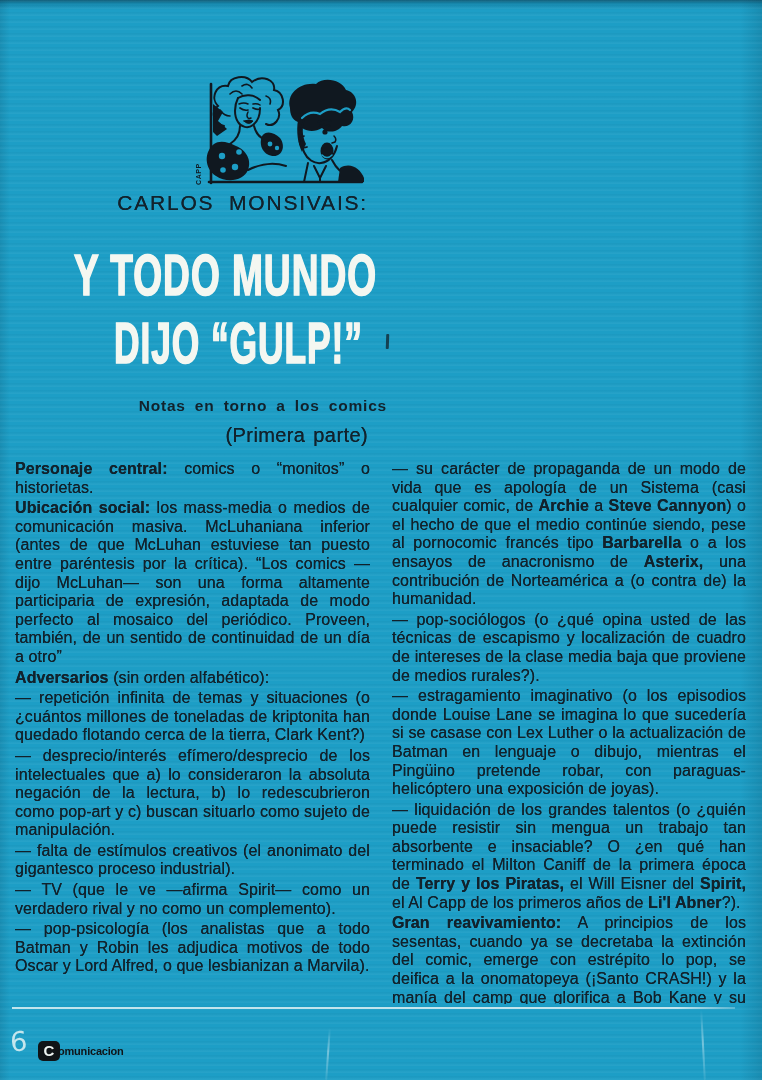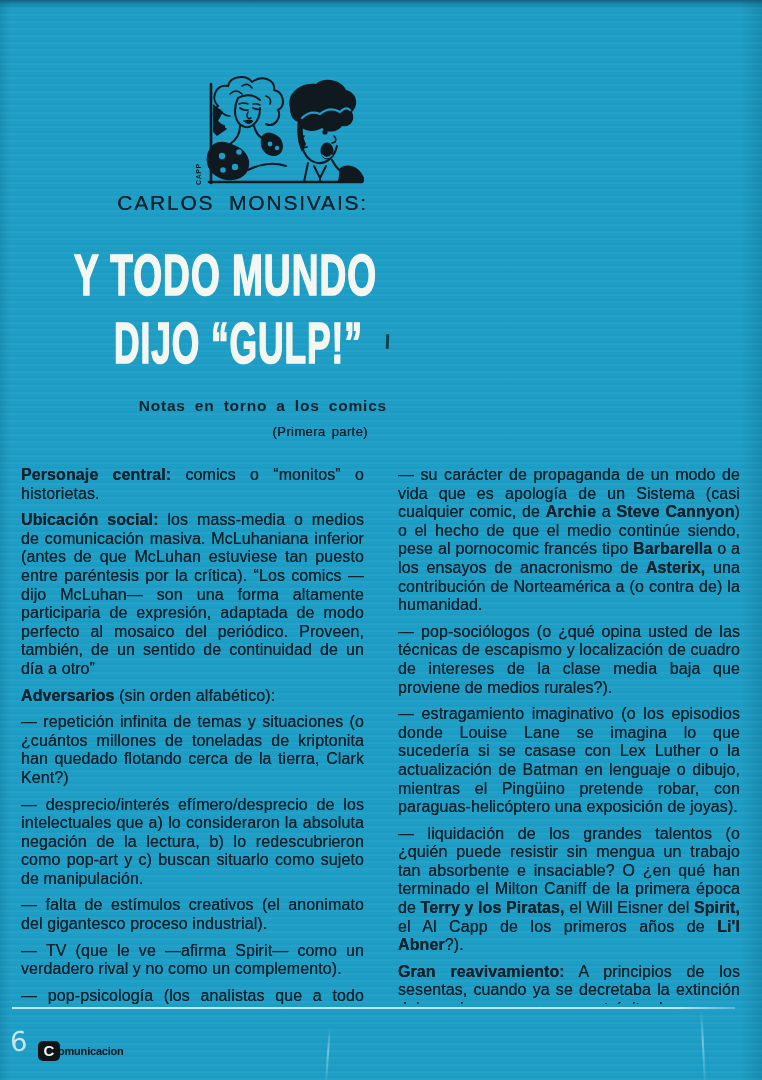--- a/index.html
+++ b/index.html
@@ -30,21 +30,21 @@
     position:absolute;left:0;width:368px;text-align:right;color:var(--c-ink);
   }
   .byline{
     top:191px;font-size:21px;letter-spacing:1.8px;word-spacing:7px;
     text-shadow:0 0 0.5px currentColor;
   }
   .subtitle{
     top:397px;font-size:15.5px;font-weight:bold;letter-spacing:0.8px;word-spacing:4px;padding-left:19px;
   }
   .subtitle2{
-    top:424px;font-size:13px;letter-spacing:0.4px;word-spacing:2px;
+    top:424px;font-size:20px;letter-spacing:0.4px;word-spacing:2px;
     text-shadow:0 0 0.5px currentColor;
   }
   .title-line{
     position:absolute;white-space:nowrap;color:var(--c-title);
     font-weight:bold;font-size:58px;line-height:1;letter-spacing:1.5px;
     transform-origin:left top;
     -webkit-text-stroke:1.6px var(--c-title);
     text-shadow:0 0 1px var(--c-title);
   }
   .title-1{left:74px;top:246px;transform:scaleX(0.64);}
@@ -58,21 +58,21 @@
   .col{
     position:absolute;top:0;height:546px;overflow:hidden;
     color:var(--c-ink);
     font-size:16px;line-height:18.6px;letter-spacing:0.1px;
     text-align:justify;
     hyphens:auto;-webkit-hyphens:auto;
     text-shadow:0 0 0.45px currentColor;
   }
   .col-left{left:13px;width:359px;}
   .col-right{left:390px;width:358px;}
-  .para{margin:8px;}
+  .para{margin:2px;}
   .para .b{font-weight:bold;}
   
   .footer-rule{
     position:absolute;left:12px;top:1007px;width:723px;height:2px;
     background:linear-gradient(90deg, var(--c-rule) 0 92%, rgba(223,242,245,0.35));
     opacity:0.85;
   }
   .pagenum{
     position:absolute;left:10px;top:1026px;
     font-family:"DejaVu Sans", sans-serif;

